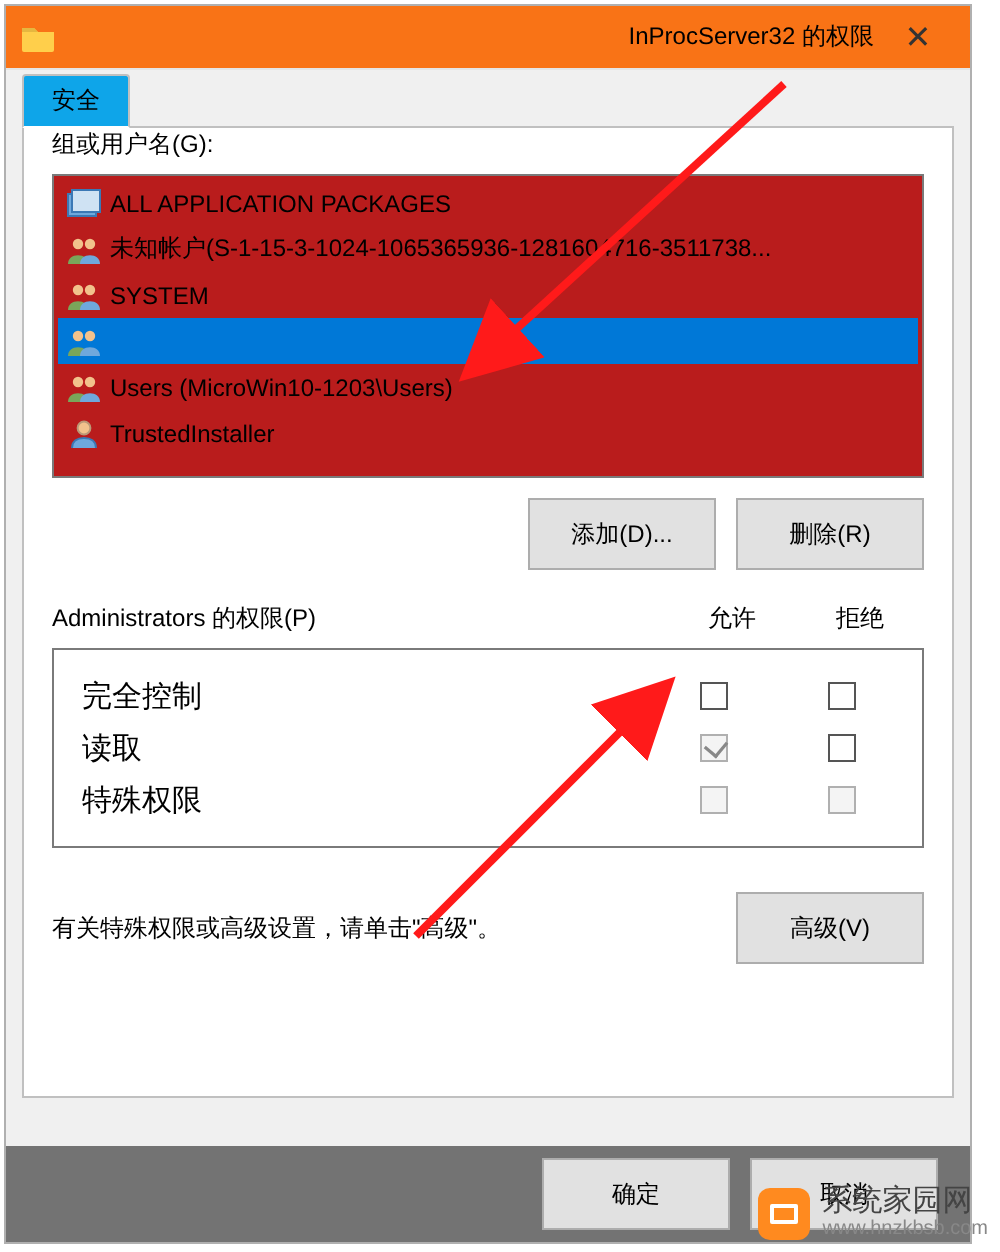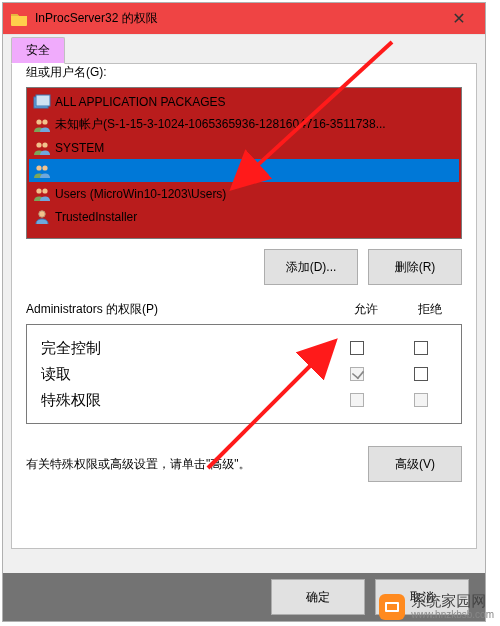--- a/index.html
+++ b/index.html
@@ -17,25 +17,26 @@
     width: 484px;
     height: 620px;
     margin-left: 2px;
     margin-top: 2px;
     background: #f0f0f0;
     display: flex;
     flex-direction: column;
   }
   .titlebar {
     height: 32px;
-    background: #ef4444;
+    background: #f97316;
     display: flex;
     align-items: center;
     padding: 0 4px 0 8px;
     border-bottom: 1px solid #e5e5e5;
+    text-align: right;
   }
   .titlebar .folder-icon {
     width: 16px; height: 14px;
     margin-right: 8px;
     display: inline-block;
   }
   .titlebar .title { flex: 1; font-size: 12px; }
   .titlebar .close {
     width: 44px; height: 30px;
     display: flex; align-items: center; justify-content: center;
@@ -44,21 +45,21 @@
   .tabstrip {
     height: 28px;
     display: flex;
     align-items: flex-end;
     padding: 0 8px;
     background: #f0f0f0;
   }
   .tab {
     border: 1px solid #c0c0c0;
     border-bottom: 1px solid #fff;
-    background: #f0abfc;
+    background: #0ea5e9;
     padding: 4px 14px;
     font-size: 12px;
     position: relative;
     top: 1px;
     border-radius: 2px 2px 0 0;
   }
   .tabpage {
     border: 1px solid #c0c0c0;
     background: #fff;
     margin: 0 8px 24px 8px;

